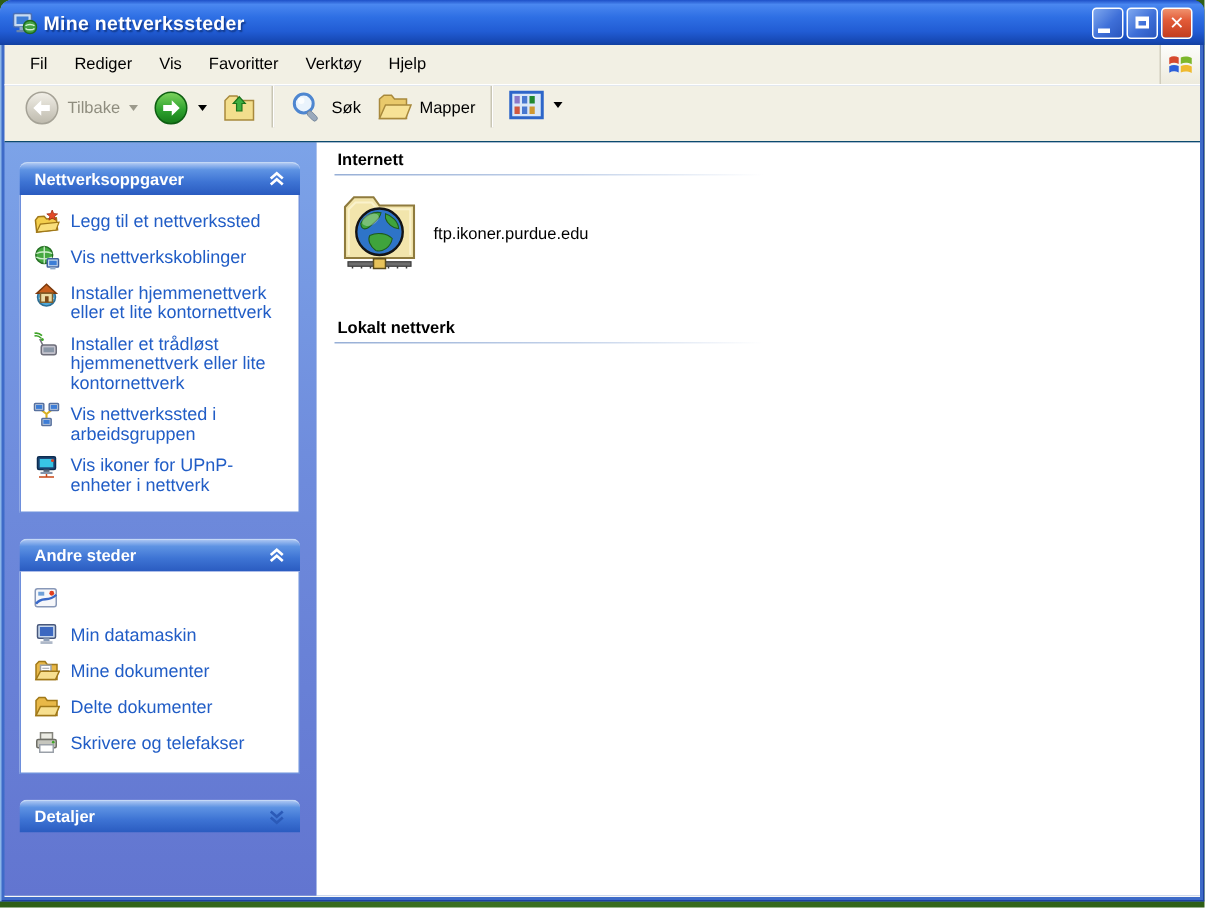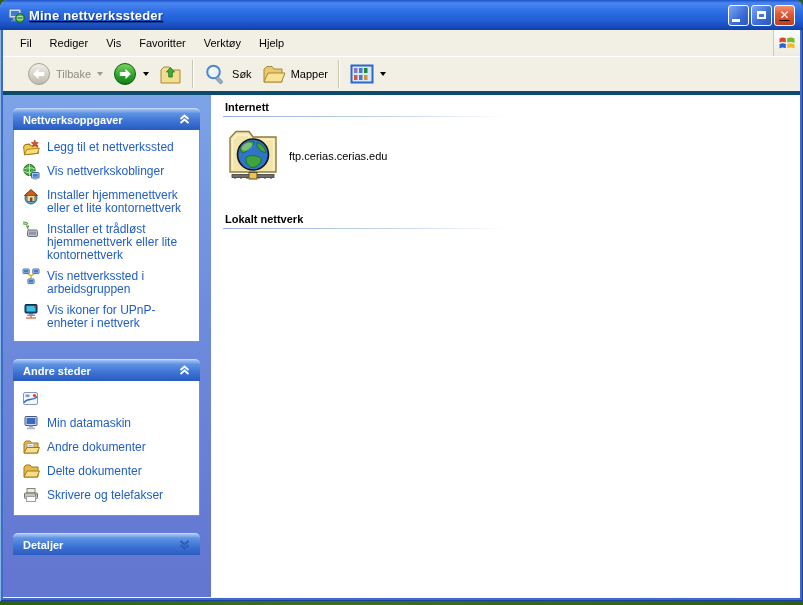--- a/index.html
+++ b/index.html
@@ -14,21 +14,21 @@
     background:#3E6BC8;
     border-radius:8px 8px 0 0;
     padding:0 3px 3px 3px;
     box-sizing:border-box;
     box-shadow:inset 1px 0 0 #8CB6E8, inset -1px 0 0 #1E3FA0, inset 0 -1px 0 #1E3FA0;
   }
   
   .titlebar{
     height:30px;margin:0 -3px;border-radius:8px 8px 0 0;
     background:linear-gradient(180deg,#1E50C8 0%,#4A87F0 10%,#2E6FE4 38%,#215CD4 70%,#1648B4 92%,#1240A0 100%);
-    display:flex;align-items:center;padding:0 6px;box-sizing:border-box;text-decoration:underline;
+    display:flex;align-items:center;padding:0 6px;box-sizing:border-box;
   }
   .titlebar .ticon{width:17px;height:17px;margin:0 4px 0 2px;flex:none;}
   .titlebar .ttext{
     color:#fff;font-weight:bold;font-size:13px;flex:1;
     text-shadow:1px 1px 1px #123A8C;letter-spacing:.2px;
     white-space:nowrap;overflow:hidden;
   }
   .winbtns{display:flex;gap:2px;margin-right:2px;}
   .wbtn{
     width:21px;height:21px;border-radius:3px;border:1px solid #fff;box-sizing:border-box;
@@ -48,22 +48,22 @@
   .menu-item{
     display:flex;align-items:center;padding:0 9px;font-size:11px;color:#000;cursor:default;
   }
   .menu-item:first-child{margin-left:8px;}
   .menu-logo{
     margin-left:auto;width:26px;display:flex;align-items:center;justify-content:center;
     border-left:1px solid #CFCCBC;background:linear-gradient(180deg,#FDFDFB,#EDEBDD);
   }
   
   .toolbar{
-    height:38px;background:#F2F0E4;display:flex;align-items:center;
-    border-bottom:4px solid #0c4a6e;box-sizing:border-box;padding:0 19px;
+    height:38px;background:#F2F0E4;display:flex;align-items:flex-start;
+    border-bottom:1px solid #0c4a6e;box-sizing:border-box;padding:0 8px;
   }
   .tb-btn{display:flex;align-items:center;gap:5px;padding:3px 5px;border-radius:3px;}
   .tb-label{font-size:11px;color:#000;}
   .tb-label.disabled{color:#8F8D7F;}
   .caret{width:0;height:0;border-left:3px solid transparent;border-right:3px solid transparent;border-top:4px solid #000;margin-left:1px;}
   .caret.disabled{border-top-color:#9C9A8C;}
   .tb-sep{width:1px;height:28px;background:#C9C6B4;border-right:1px solid #FFFFFF;margin:0 5px;}
   
   .bodyarea{
     display:flex;height:503px;border-bottom:1px solid #F8F8F6;box-sizing:border-box;
@@ -316,21 +316,21 @@
             </svg>
             <span class="task-label">Min datamaskin</span>
           </div>
           <div class="task-item">
             <svg class="icon18" viewBox="0 0 18 18">
               <path d="M2 15 V5 L4 3 H8 L9.5 5 H16 V15 Z" fill="#E8B848" stroke="#A07818"></path>
               <rect x="5" y="5.5" width="7" height="8" fill="#FFFFFF" stroke="#9AA0A8"></rect>
               <path d="M6.2 7.5 H10.8 M6.2 9 H10.8 M6.2 10.5 H9.5" stroke="#9AA0A8" stroke-width="0.7"></path>
               <path d="M2 15 L5 9.5 H17.5 L15 15 Z" fill="#F7DF8F" stroke="#A07818"></path>
             </svg>
-            <span class="task-label">Andre dokumenter</span>
+            <span class="task-label">Mine dokumenter</span>
           </div>
           <div class="task-item">
             <svg class="icon18" viewBox="0 0 18 18">
               <path d="M2 15 V5 L4 3 H8 L9.5 5 H16 V15 Z" fill="#E8B848" stroke="#A07818"></path>
               <path d="M2 15 L5 9 H17.5 L15 15 Z" fill="#F7DF8F" stroke="#A07818"></path>
             </svg>
             <span class="task-label">Delte dokumenter</span>
           </div>
           <div class="task-item">
             <svg class="icon18" viewBox="0 0 18 18">
@@ -366,21 +366,21 @@
           <path d="M5.5 42 V11.5 L10 7 H20.8 L24.6 11.5 H46.5 V42" fill="none" stroke="#FAF2CC" stroke-width="1.4"></path>
           <rect x="5" y="46.5" width="42" height="3" fill="#6E6E6E" stroke="#3C3C3C" stroke-width="0.8"></rect>
           <path d="M8 49.5 V51 M14 49.5 V51 M20 49.5 V51 M32 49.5 V51 M38 49.5 V51 M44 49.5 V51" stroke="#3C3C3C" stroke-width="1"></path>
           <rect x="22" y="44.5" width="8" height="6.5" fill="#E8C35A" stroke="#5C4C1C"></rect>
           <circle cx="26" cy="26.5" r="15.5" fill="#2E74C8" stroke="#141414" stroke-width="1.6"></circle>
           <path d="M13.5 21 C16 15.5 22 12.8 27 13.8 C26.5 18 22 20.5 19 23.5 C16 25.5 13.8 24.8 13.5 21 Z" fill="#3FA43C" stroke="#1E5A1E" stroke-width="0.7"></path>
           <path d="M30 14.5 C34.5 15.8 38.5 20 38.8 24.5 C35 24.5 31 21 30 17.5 Z" fill="#3FA43C" stroke="#1E5A1E" stroke-width="0.7"></path>
           <path d="M19.5 29 C24.5 26.5 31 27.5 34.5 31 C33.5 36.5 28.5 40.5 23.5 39 C19.5 36 18 32 19.5 29 Z" fill="#3FA43C" stroke="#1E5A1E" stroke-width="0.7"></path>
           <ellipse cx="20" cy="18.5" rx="6" ry="3.6" fill="rgba(255,255,255,0.30)" transform="rotate(-25 20 18.5)"></ellipse>
         </svg>
-        <span class="file-label">ftp.cerias.cerias.edu</span>
+        <span class="file-label">ftp.ikoner.purdue.edu</span>
       </div>
 
       <div class="spacer20"></div>
       <div class="group-header">Lokalt nettverk</div>
       <div class="group-line"></div>
     </div>
 
   </div>
 </div>
 

